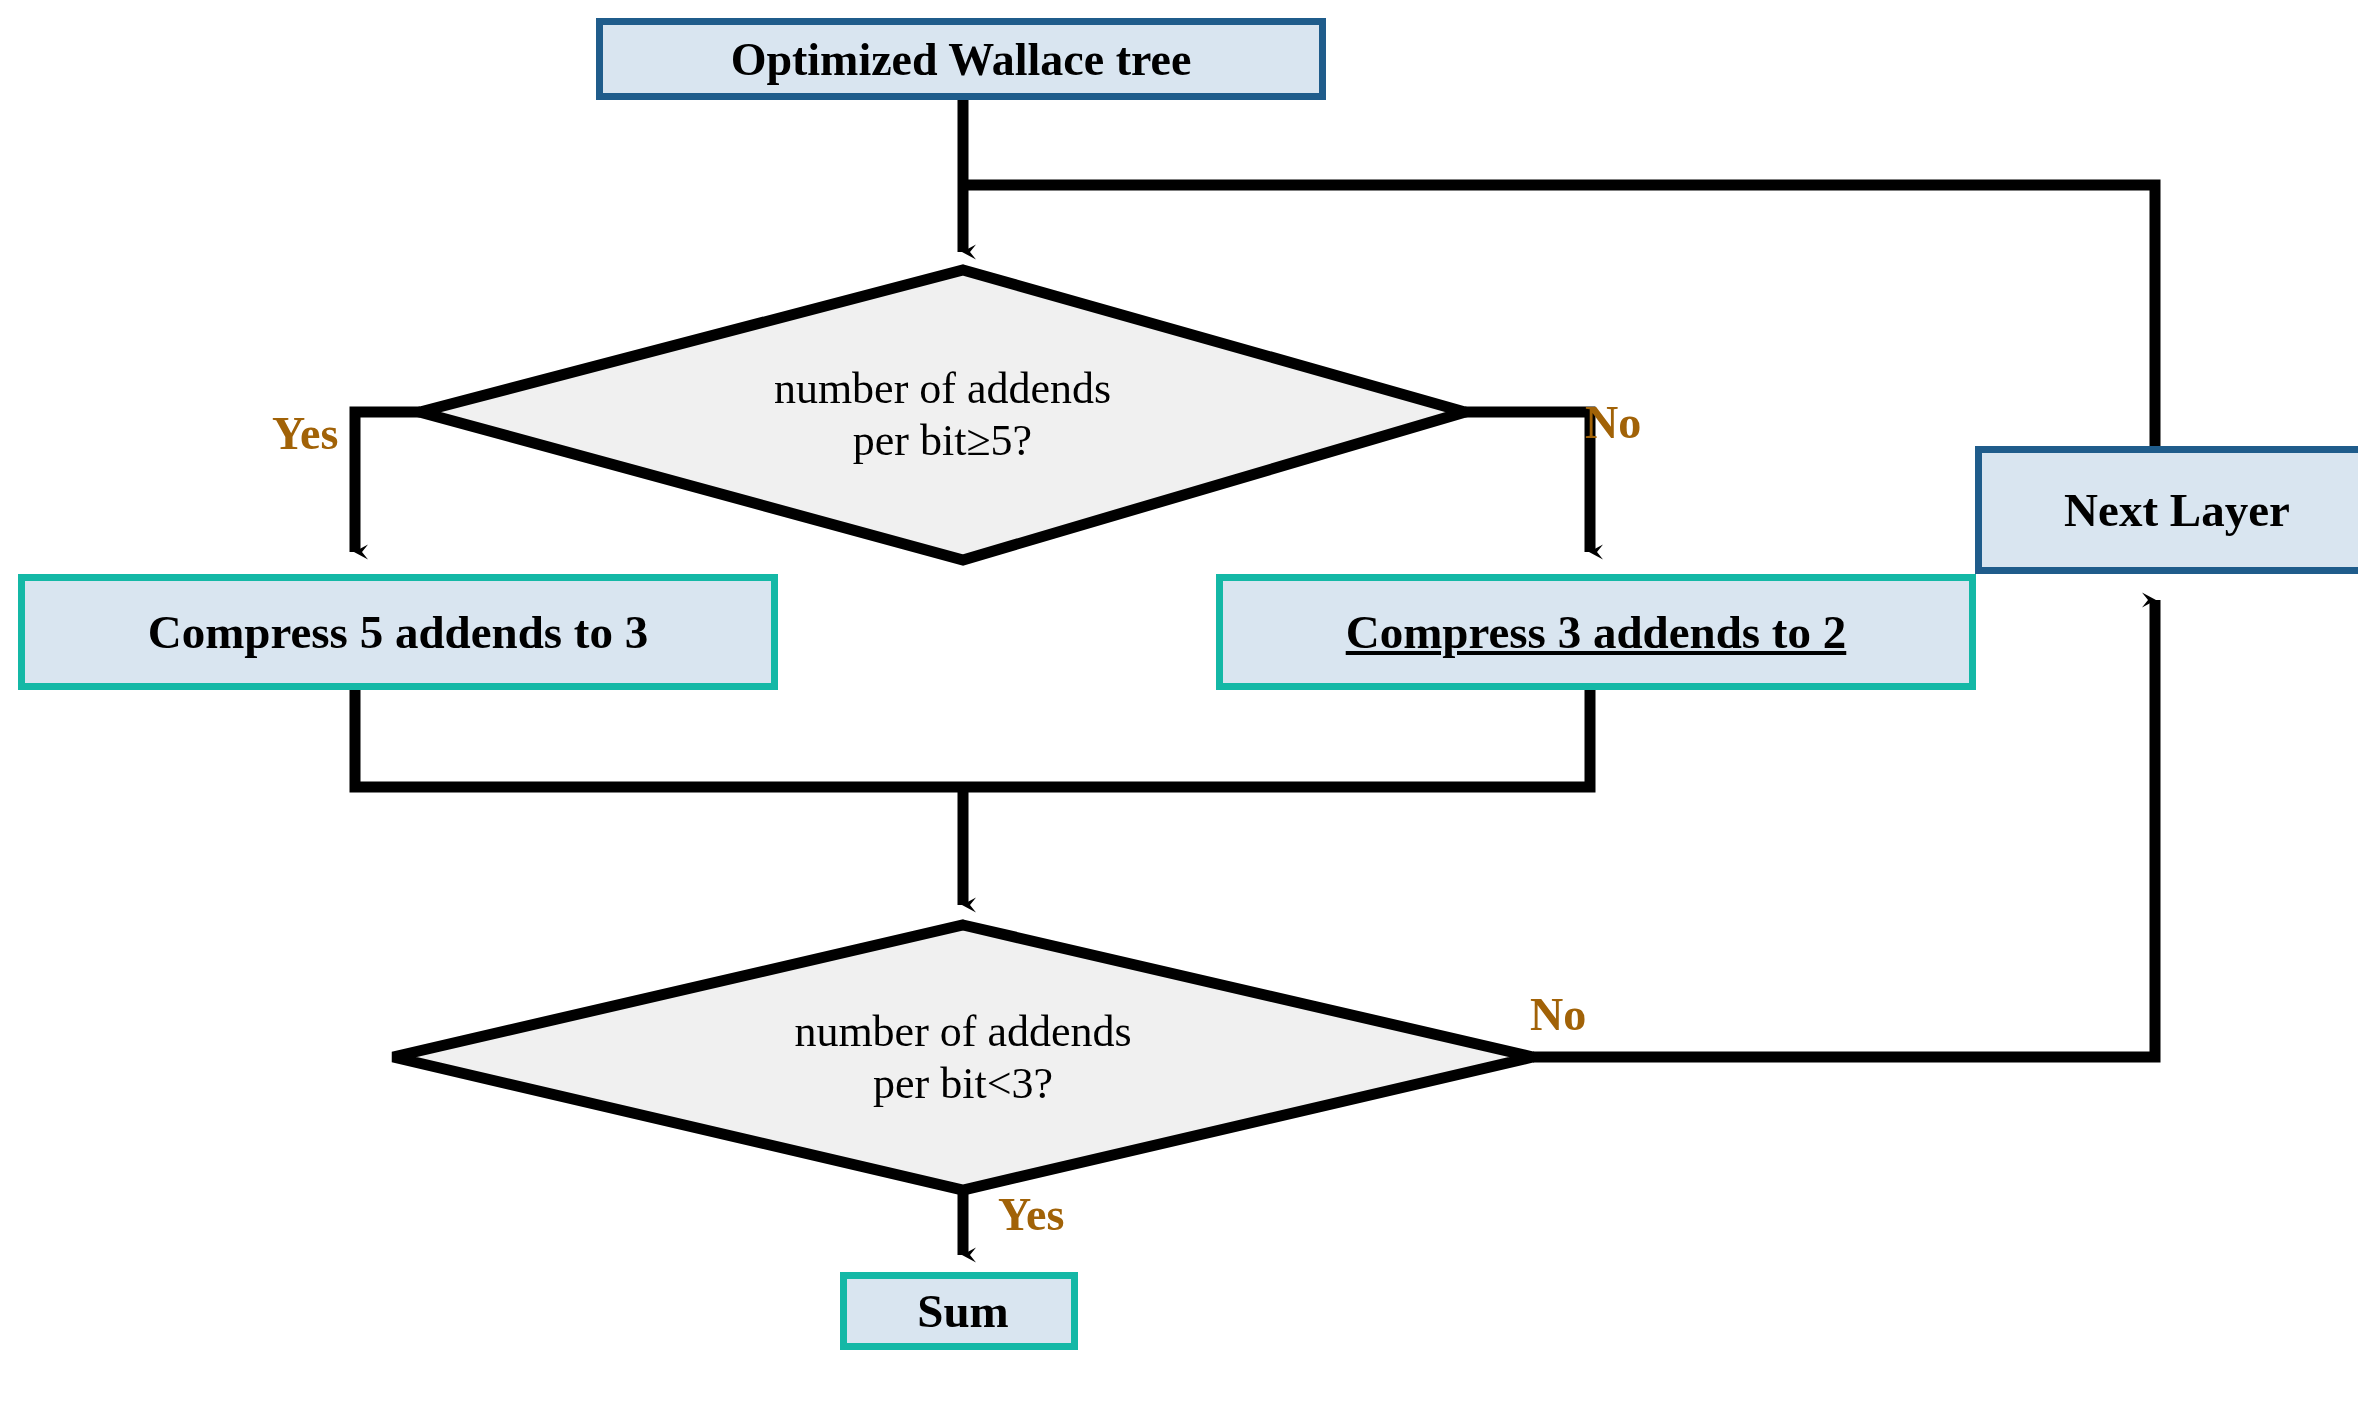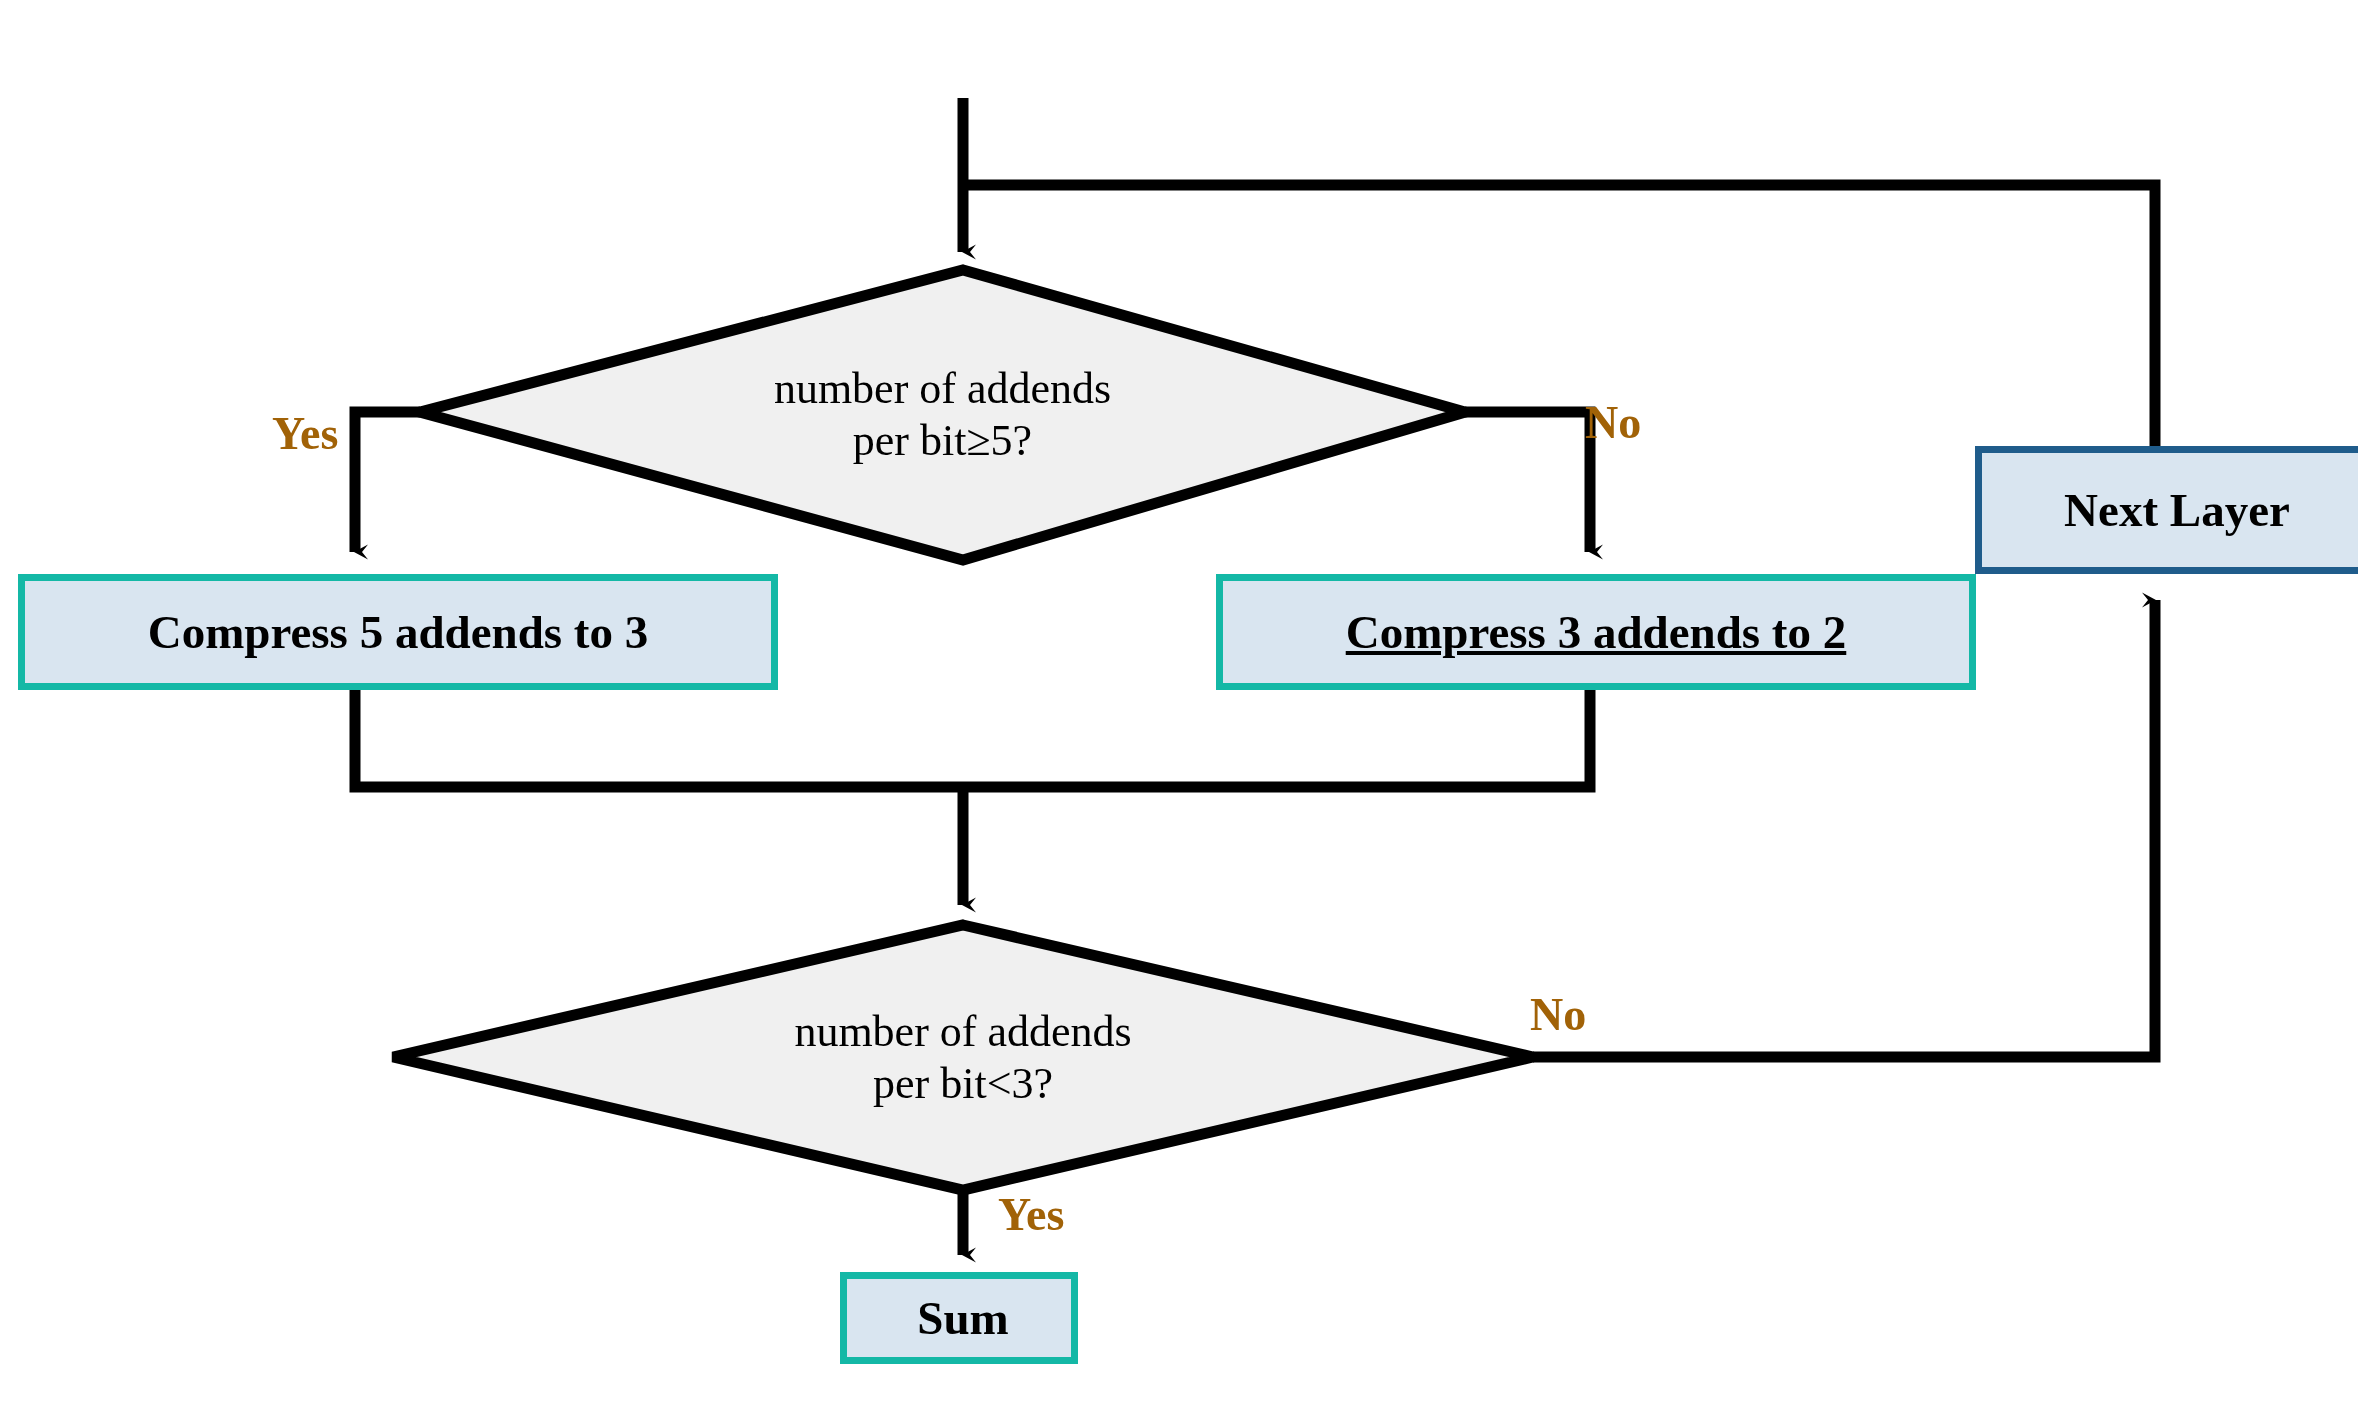--- a/index.html
+++ b/index.html
@@ -94,20 +94,23 @@
 
       <path d="M1533,1057 L2155,1057 L2155,600" marker-end="url(#arrowUp)"></path>
 
       <path d="M963,1190 L963,1255" marker-end="url(#arrowDown)"></path>
     </g>
 
     <polygon points="963,270 1465,412 963,560 420,412" fill="#F0F0F0" stroke="#000000" stroke-width="11"></polygon>
     <polygon points="963,925 1533,1057 963,1190 393,1057" fill="#F0F0F0" stroke="#000000" stroke-width="11"></polygon>
   </svg>
 
+  <div class="node proc proc-blue" style="left:596px; top:18px; width:730px; height:82px; font-size:46px;">
+    <span>Optimized Wallace tree</span>
+  </div>
 
   <div class="node decision" style="left:420px; top:270px; width:1045px; height:290px; font-size:44px;">
     <span class="dlabel">number of addends
 per bit≥5?</span>
   </div>
 
   <div class="node proc proc-black" style="left:18px; top:574px; width:760px; height:116px; font-size:47px;">
     <span>Compress 5 addends to 3</span>
   </div>
 
@@ -117,21 +120,21 @@
 
   <div class="node proc proc-blue" style="left:1975px; top:446px; width:404px; height:128px; font-size:47px;">
     <span>Next Layer</span>
   </div>
 
   <div class="node decision" style="left:393px; top:925px; width:1140px; height:265px; font-size:44px;">
     <span class="dlabel">number of addends
 per bit&lt;3?</span>
   </div>
 
-  <div class="node proc proc-black" style="left:840px; top:1272px; width:238px; height:92px; font-size:47px;padding-left:8px;">
+  <div class="node proc proc-black" style="left:840px; top:1272px; width:238px; height:78px; font-size:47px;padding-left:8px;">
     <span>Sum</span>
   </div>
 
   <div class="edge-label" style="left:272px; top:407px; font-size:46px;">Yes</div>
 
   <div class="edge-label" style="left:1585px; top:396px; font-size:46px;">No</div>
 
   <div class="edge-label" style="left:1530px; top:988px; font-size:46px;">No</div>
 
   <div class="edge-label" style="left:998px; top:1188px; font-size:46px;">Yes</div>

